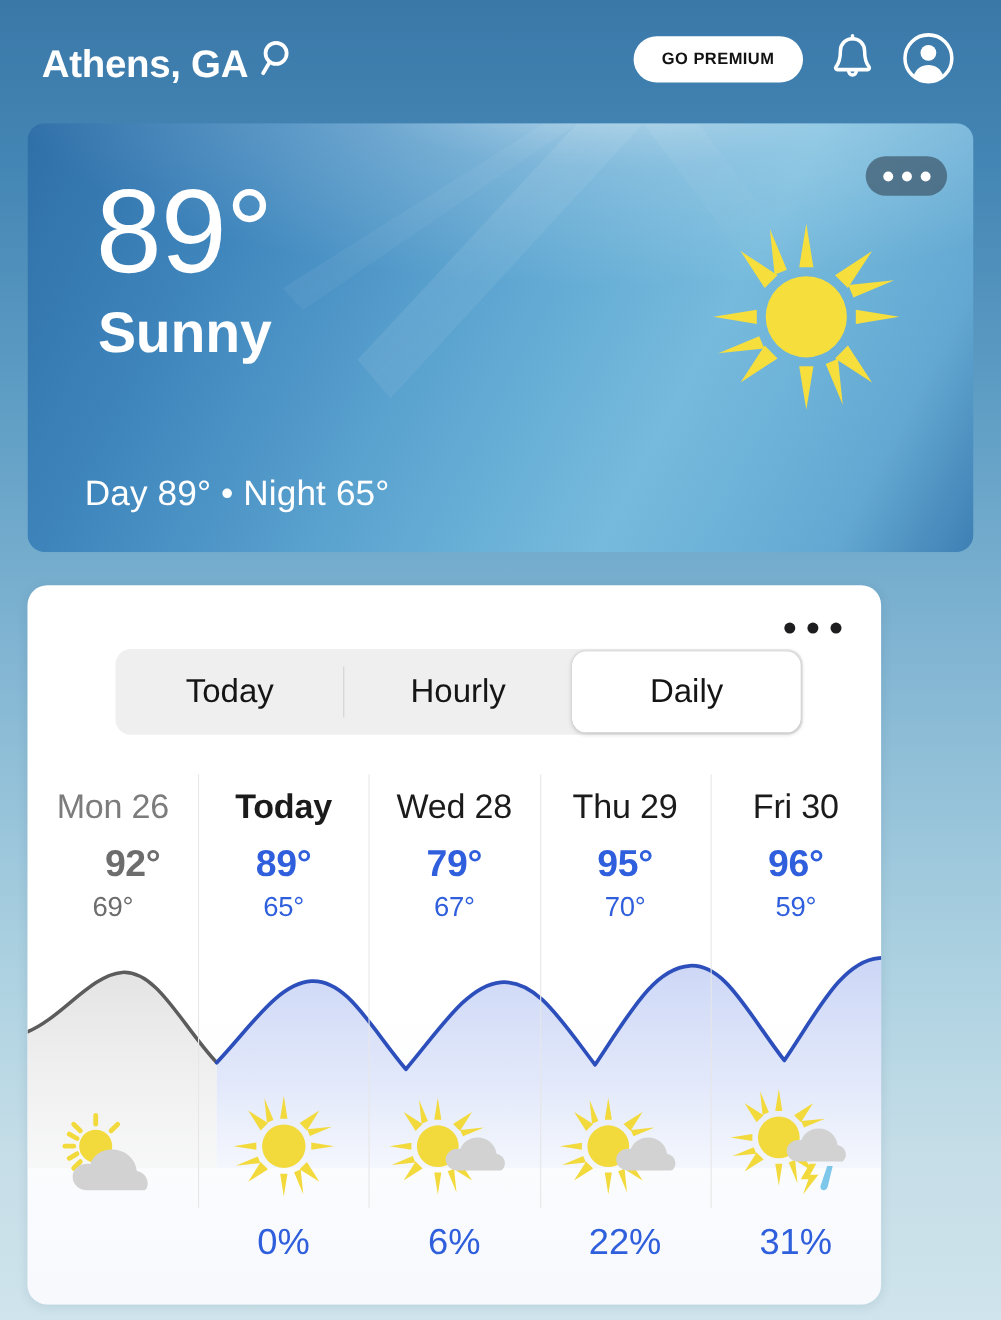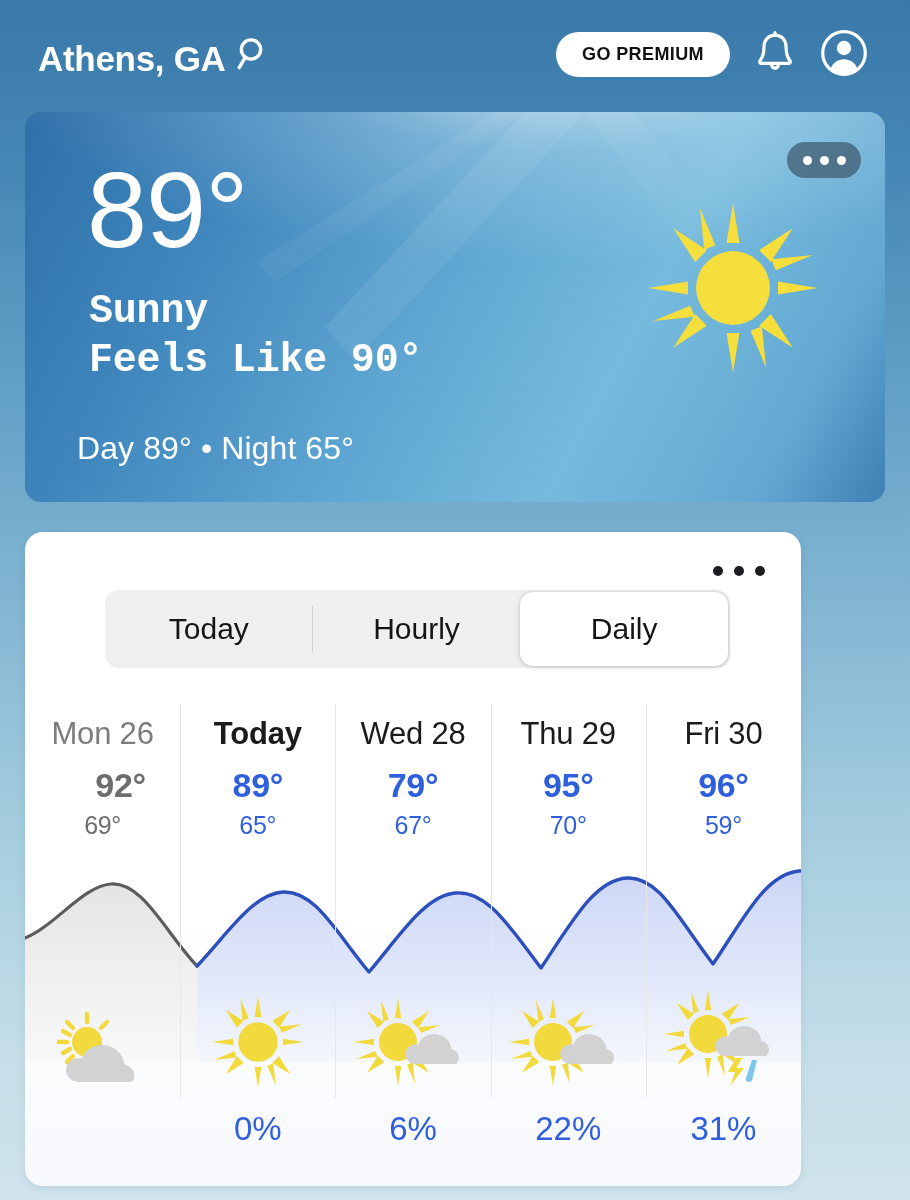--- a/index.html
+++ b/index.html
@@ -60,21 +60,21 @@
     gap: 24px;
     padding-right: 12px;
   }
 
   .premium-pill {
     background: #ffffff;
     color: #121212;
     border: none;
     border-radius: 999px;
     font-family: "Liberation Sans", sans-serif;
-    font-size: 18px;
+    font-size: 15px;
     font-weight: 700;
     letter-spacing: 0.4px;
     padding: 13px 26px 14px;
     cursor: pointer;
     line-height: 1;
     text-align: center;
   }
 
   .icon-btn {
     background: none;
@@ -114,27 +114,26 @@
     color: #fff;
     font-size: 108px;
     font-weight: 300;
     line-height: 1;
     letter-spacing: -1px;
   }
 
   .hero-cond {
     position: absolute;
     left: 64px;
-    top: 176px;
+    top: 160px;
     color: #fff;
-    font-size: 40px;
+    font-size: 52px;
     font-weight: 700;
     line-height: 1.22;
     letter-spacing: -0.2px;
-    font-family: Liberation Mono, monospace;
   }
 
   .hero-daynight {
     position: absolute;
     left: 52px;
     top: 318px;
     color: #fff;
     font-size: 32px;
     font-weight: 400;
     letter-spacing: 0.1px;
@@ -389,21 +388,20 @@
   <button class="hero-menu">
     <i></i>
     <i></i>
     <i></i>
   </button>
 
   <div class="hero-temp">89°</div>
 
   <div class="hero-cond">
     <div>Sunny</div>
-    <div>Feels Like 90°</div>
   </div>
 
   <div class="hero-daynight">Day 89° • Night 65°</div>
 
   <div class="hero-sun">
     <svg width="180" height="180" viewBox="0 0 100 100">
       <g fill="#f6de3c">
         <circle cx="50" cy="50" r="20.5"></circle>
         <g>
           <path d="M50 3 L53.6 25 L46.4 25 Z"></path>

